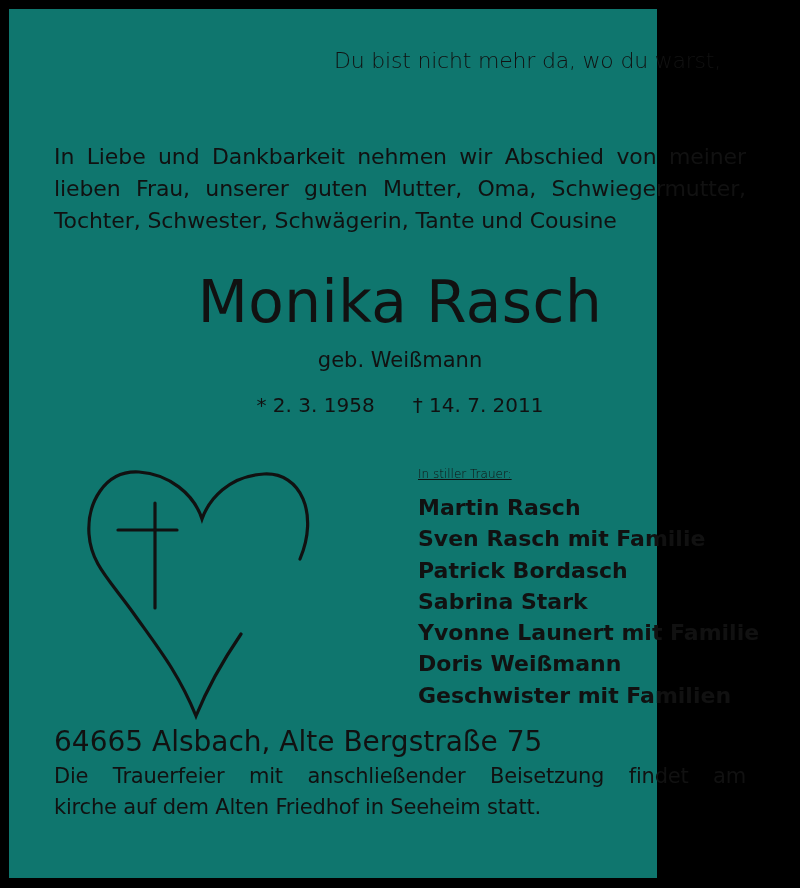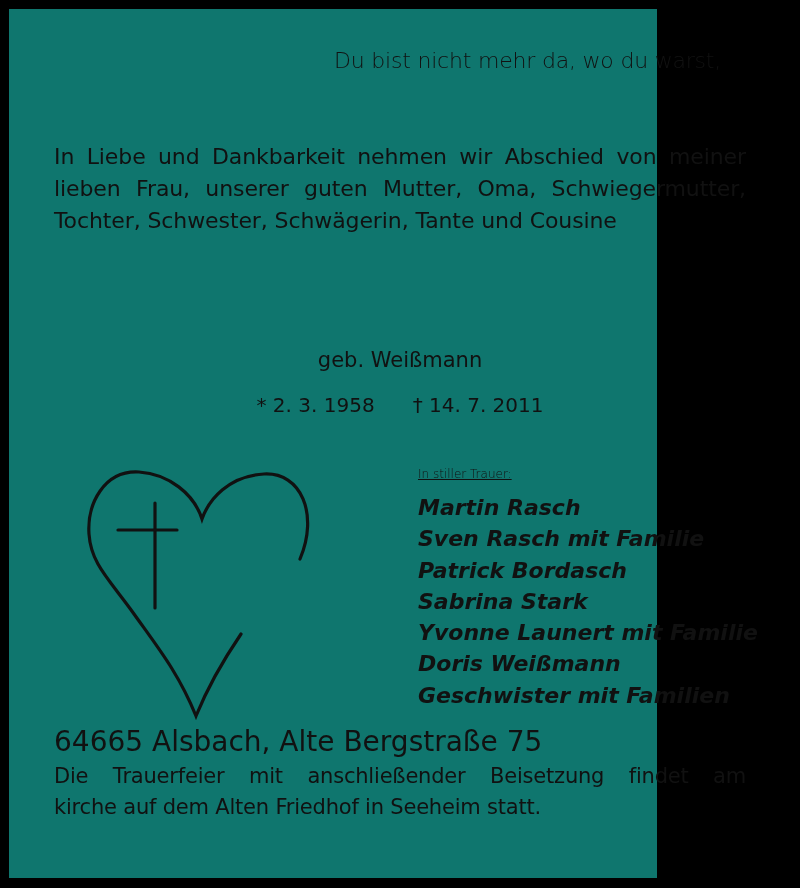--- a/index.html
+++ b/index.html
@@ -10,21 +10,21 @@
   .intro { left: 45px; top: 132px; width: 692px; font-size: 22px; line-height: 32px; letter-spacing: -0.1px; }
   .intro .line { display: block; white-space: nowrap; }
   .intro .j { text-align: justify; text-align-last: justify; }
   .name { left: 0; width: 782px; top: 258px; text-align: center; font-size: 58px; line-height: 70px; font-weight: 500; letter-spacing: 0.5px; }
   .maiden { left: 0; width: 782px; top: 336px; text-align: center; font-size: 21px; line-height: 30px; }
   .dates { left: 0; width: 782px; top: 380px; text-align: center; font-size: 20px; line-height: 32px; }
   .dates span { display: inline-block; }
   .dates .gap { width: 38px; }
   .heart { left: 60px; top: 445px; width: 270px; height: 270px; }
   .mourn-title { left: 409px; top: 451px; font-size: 12px; line-height: 28px; font-weight: 300; text-decoration: underline; }
-  .mourners { left: 409px; top: 483px; font-size: 22px; line-height: 31.3px; font-weight: 600; font-style: italic; }
+  .mourners { left: 409px; top: 483px; font-size: 22px; line-height: 31.3px; font-weight: 600; }
   .mourners div { white-space: nowrap; }
   .address { left: 45px; top: 718px; font-size: 28px; line-height: 30px; }
   .service { left: 45px; top: 752px; width: 692px; font-size: 21px; line-height: 31px; letter-spacing: -0.2px; }
   .service .line { display: block; white-space: nowrap; }
   .service .j { text-align: justify; text-align-last: justify; }
 </style>
 </head>
 <body>
 
 <div class="card">
@@ -32,20 +32,21 @@
   <div class="abs quote">
     <div>Du bist nicht mehr da, wo du warst,</div>
   </div>
 
   <div class="abs intro">
     <span class="line j">In Liebe und Dankbarkeit nehmen wir Abschied von meiner</span>
     <span class="line j">lieben Frau, unserer guten Mutter, Oma, Schwiegermutter,</span>
     <span class="line">Tochter, Schwester, Schwägerin, Tante und Cousine</span>
   </div>
 
+  <div class="abs name">Monika Rasch</div>
   <div class="abs maiden">geb. Weißmann</div>
   <div class="abs dates">
     <span>* 2. 3. 1958</span><span class="gap"></span><span>† 14. 7. 2011</span>
   </div>
 
   <svg class="abs heart" viewBox="0 0 270 270" fill="none" stroke="#111" stroke-width="3.2" stroke-linecap="round">
     <path d="M 231 105 C 250 60, 232 18, 195 20 C 160 22, 140 45, 133 65 C 125 40, 100 20, 70 18 C 35 16, 18 50, 20 80 C 22 110, 40 125, 65 160 C 90 195, 110 220, 127 262 C 140 230, 155 205, 172 180"></path>
     <line x1="86" y1="49" x2="86" y2="154"></line>
     <line x1="49" y1="76" x2="108" y2="76"></line>
   </svg>

